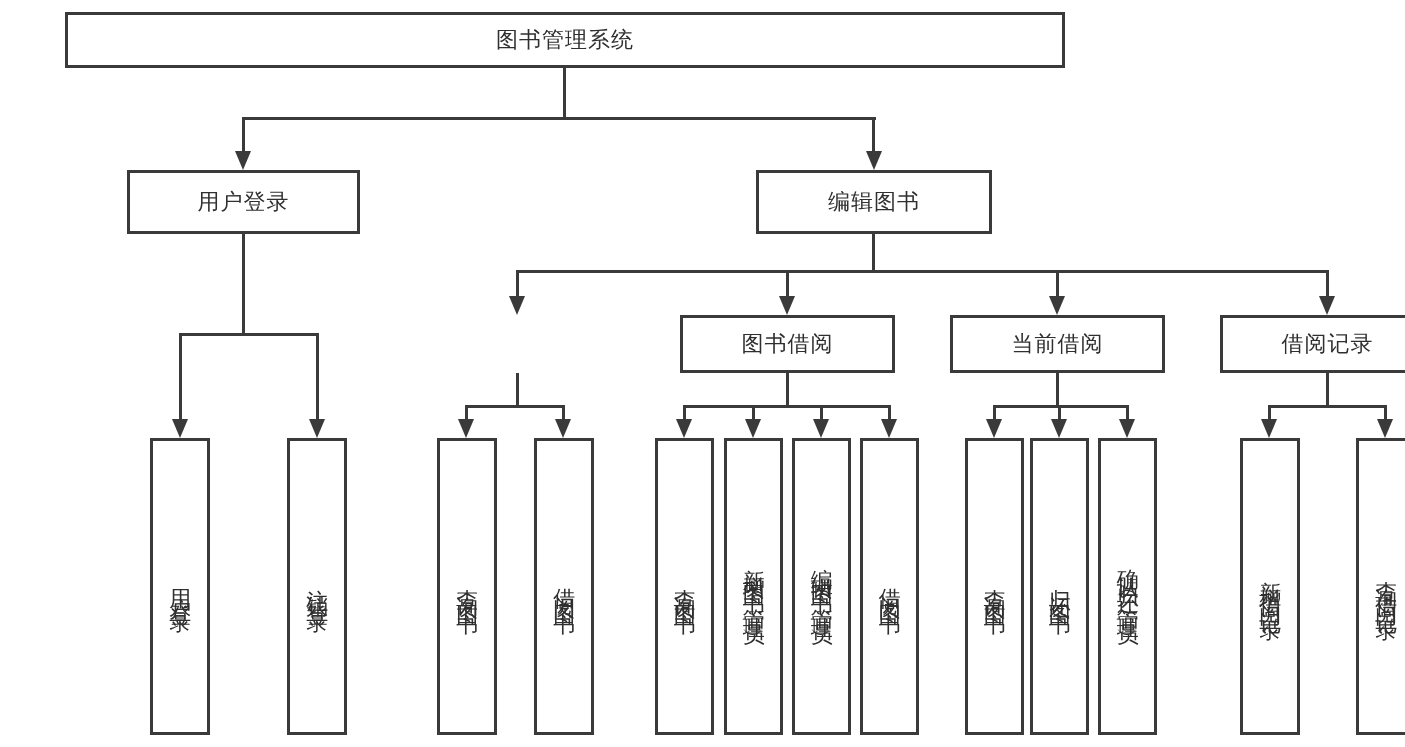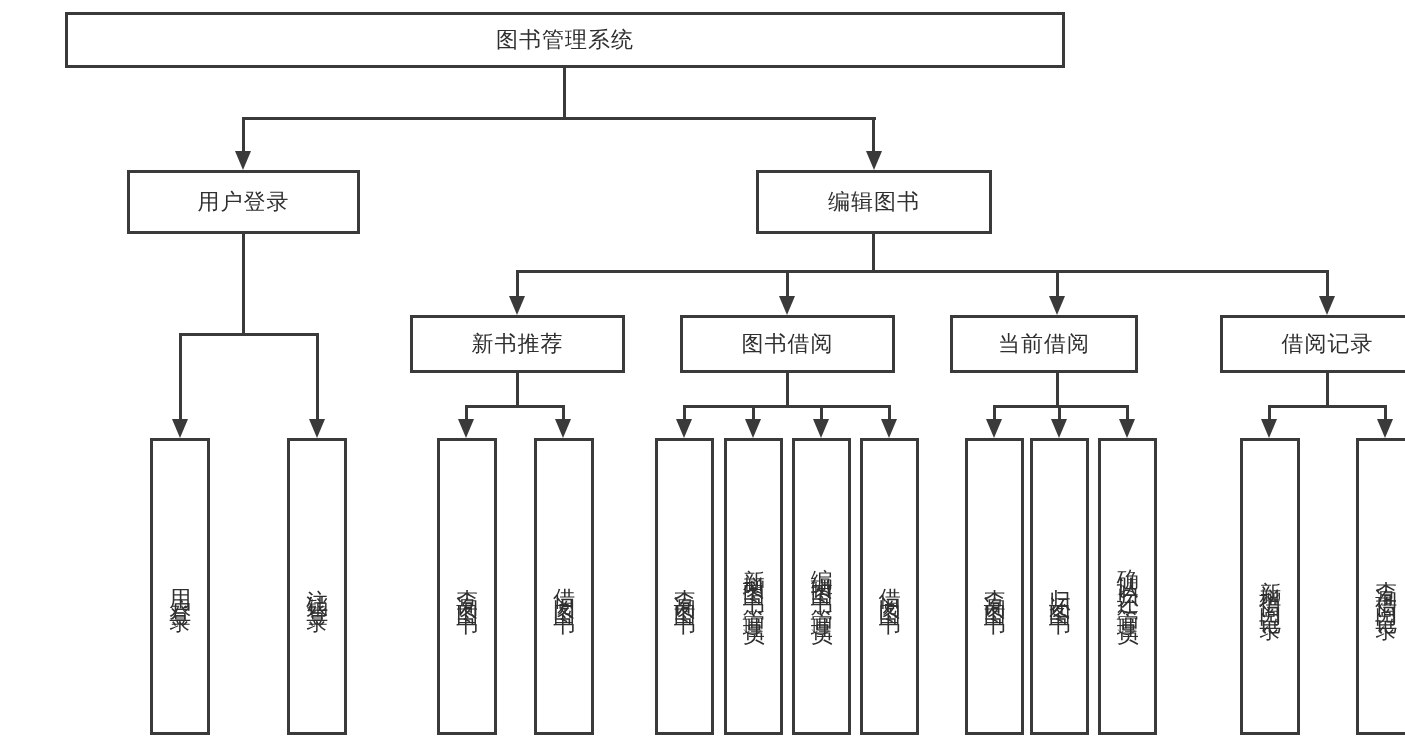--- a/index.html
+++ b/index.html
@@ -80,23 +80,22 @@
   <div class="hline" style="left:471px; top:270px; width:813px;"></div>
   <div class="vline" style="left:471px; top:270px; height:28px;"></div>
   <div class="arrow" style="left:464px; top:296px;"></div>
   <div class="vline" style="left:741px; top:270px; height:28px;"></div>
   <div class="arrow" style="left:734px; top:296px;"></div>
   <div class="vline" style="left:1011px; top:270px; height:28px;"></div>
   <div class="arrow" style="left:1004px; top:296px;"></div>
   <div class="vline" style="left:1281px; top:270px; height:28px;"></div>
   <div class="arrow" style="left:1274px; top:296px;"></div>
 
-  <div class="box" style="left:365px; top:315px; width:215px; height:58px;">新书推荐</div>
   <div class="box" style="left:635px; top:315px; width:215px; height:58px;">图书借阅</div>
-  <div class="box" style="left:905px; top:315px; width:188px; height:58px;">当前借阅</div>
+  <div class="box" style="left:905px; top:315px; width:215px; height:58px;">当前借阅</div>
   <div class="box" style="left:1175px; top:315px; width:215px; height:58px;">借阅记录</div>
 
   <div class="vline" style="left:471px; top:373px; height:34px;"></div>
   <div class="hline" style="left:420px; top:405px; width:100px;"></div>
   <div class="vline" style="left:420px; top:405px; height:16px;"></div>
   <div class="arrow" style="left:413px; top:419px;"></div>
   <div class="vline" style="left:517px; top:405px; height:16px;"></div>
   <div class="arrow" style="left:510px; top:419px;"></div>
 
   <div class="vline" style="left:741px; top:373px; height:34px;"></div>

